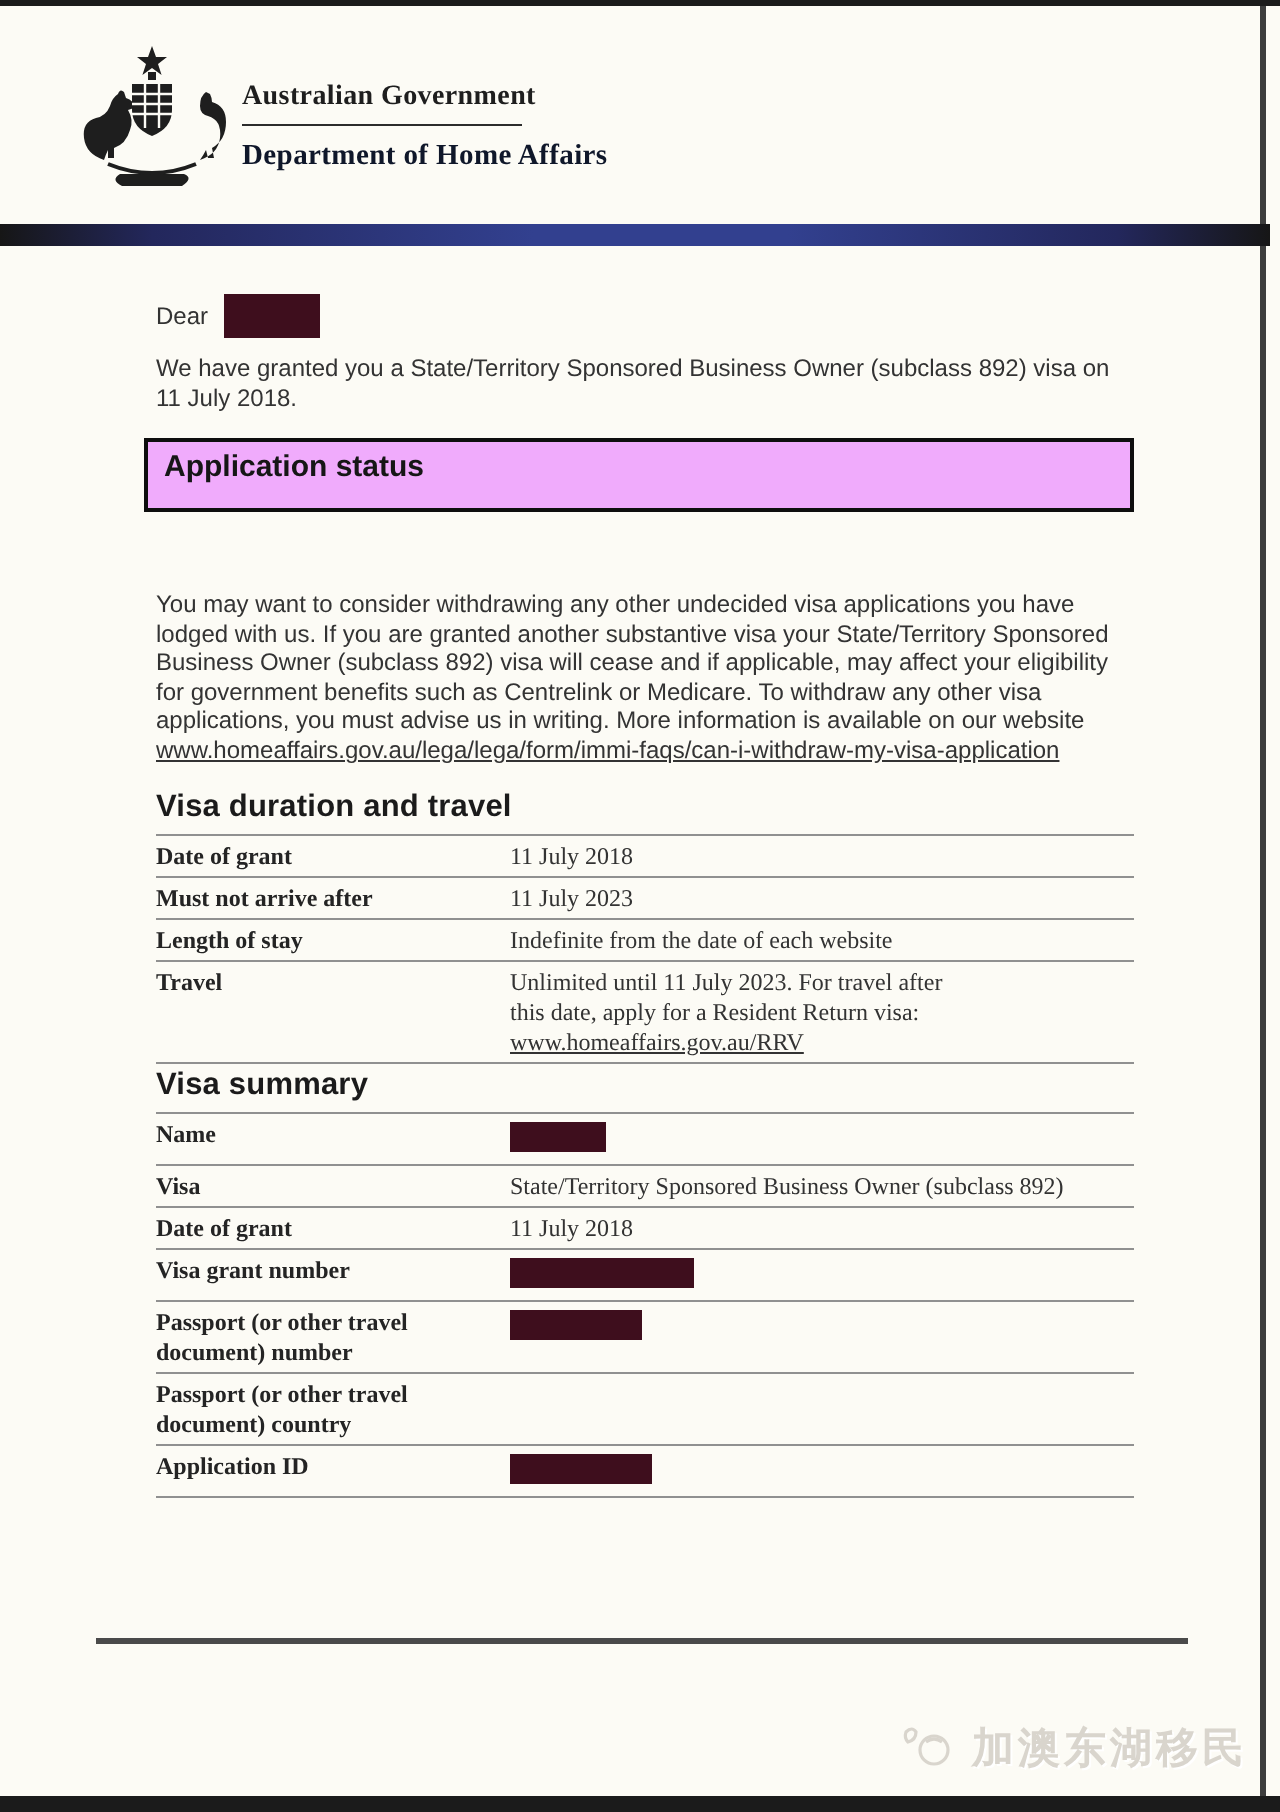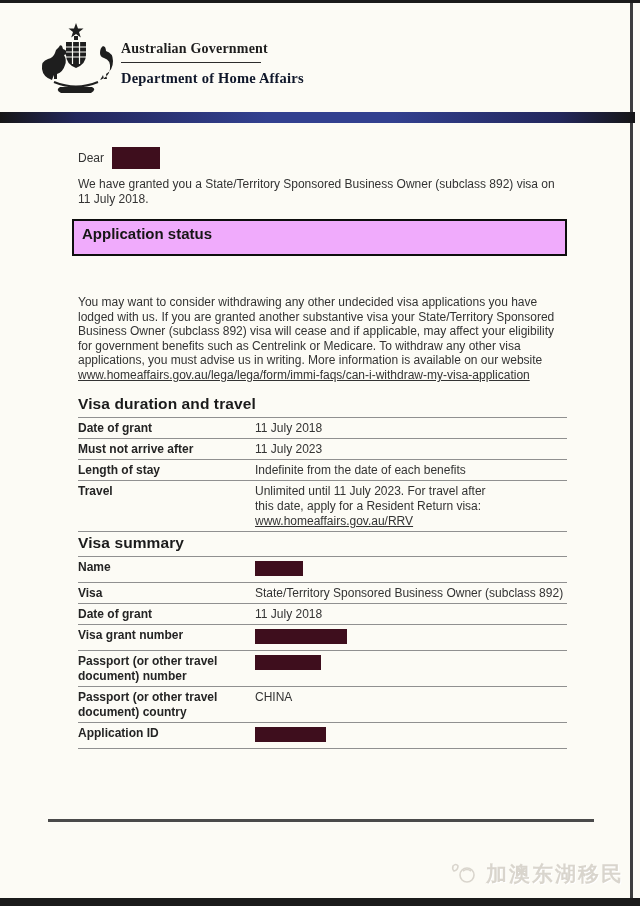--- a/index.html
+++ b/index.html
@@ -53,21 +53,21 @@
   #withdraw { top:295px; }
   a.doc-link { color:#333333; text-decoration:underline; cursor:pointer; }
   a.block-link { display:inline-block; }
 
   .section-heading { font-size:15.5px; font-weight:bold; color:#1b1b1b; letter-spacing:0.1px; }
   #duration-heading { top:395px; }
   #duration-table   { top:417px; border-bottom:1px solid #909090; }
   #summary-heading  { top:534px; }
   #summary-table    { top:556px; border-bottom:1px solid #909090; }
 
-  .trow { display:flex; border-top:1px solid #909090; padding:3px 0 2px; }
+  .trow { display:flex; border-top:1px solid #909090; padding:3px 0 2px;font-family:Liberation Serif, serif; }
   .tlabel {
     width:177px; box-sizing:border-box; padding-right:10px;
     font-weight:bold; font-size:12px; line-height:15px; color:#242424;
   }
   .tvalue { flex:1; font-size:12px; line-height:15px; color:#333333; white-space:pre-line; }
   .tvalue .redact { height:15px; margin-top:1px; }
 
   #footer-line { position:absolute; top:819px; left:48px; width:546px; height:3px; background:#4a4a4a; }
 
   
@@ -135,21 +135,21 @@
         <div class="trow">
           <div class="tlabel">Date of grant</div>
           <div class="tvalue"><span>11 July 2018</span></div>
         </div>
         <div class="trow">
           <div class="tlabel">Must not arrive after</div>
           <div class="tvalue"><span>11 July 2023</span></div>
         </div>
         <div class="trow">
           <div class="tlabel">Length of stay</div>
-          <div class="tvalue"><span>Indefinite from the date of each benefits</span></div>
+          <div class="tvalue"><span>Indefinite from the date of each website</span></div>
         </div>
         <div class="trow">
           <div class="tlabel">Travel</div>
           <div class="tvalue"><span>Unlimited until 11 July 2023. For travel after
 this date, apply for a Resident Return visa:</span><a class="doc-link block-link">www.homeaffairs.gov.au/RRV</a></div>
         </div>
       </div>
 
     <div class="blk section-heading" id="summary-heading">Visa summary</div>
     <div class="blk" id="summary-table">
@@ -168,21 +168,20 @@
         <div class="trow">
           <div class="tlabel">Visa grant number</div>
           <div class="tvalue"><span class="redact" style="width: 92px; background: rgb(62, 14, 29);"></span></div>
         </div>
         <div class="trow">
           <div class="tlabel">Passport (or other travel document) number</div>
           <div class="tvalue"><span class="redact" style="width: 66px; background: rgb(62, 14, 29);"></span></div>
         </div>
         <div class="trow">
           <div class="tlabel">Passport (or other travel document) country</div>
-          <div class="tvalue"><span>CHINA</span></div>
         </div>
         <div class="trow">
           <div class="tlabel">Application ID</div>
           <div class="tvalue"><span class="redact" style="width: 71px; background: rgb(62, 14, 29);"></span></div>
         </div>
       </div>
 
   </div>
 
   <div id="footer-line"></div>

